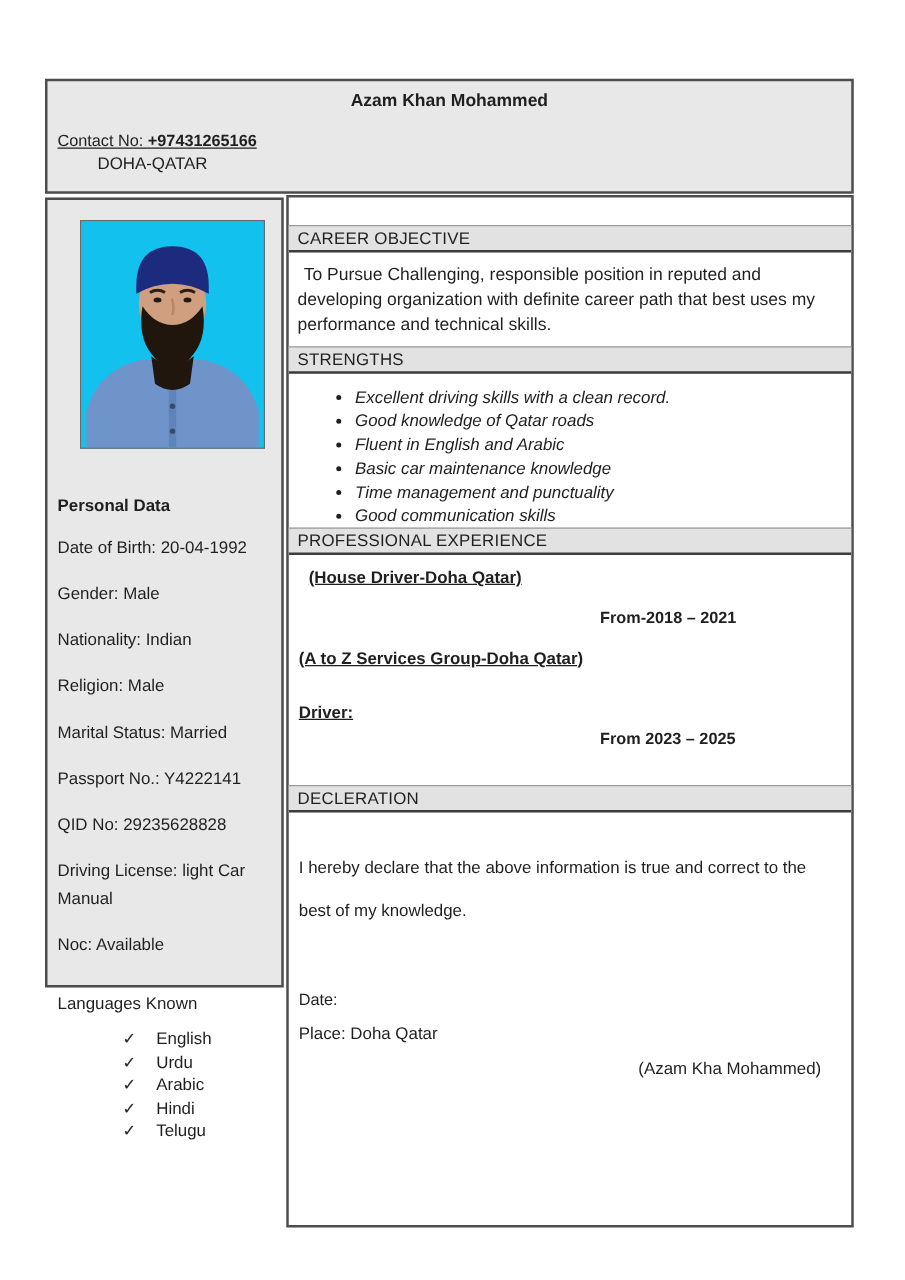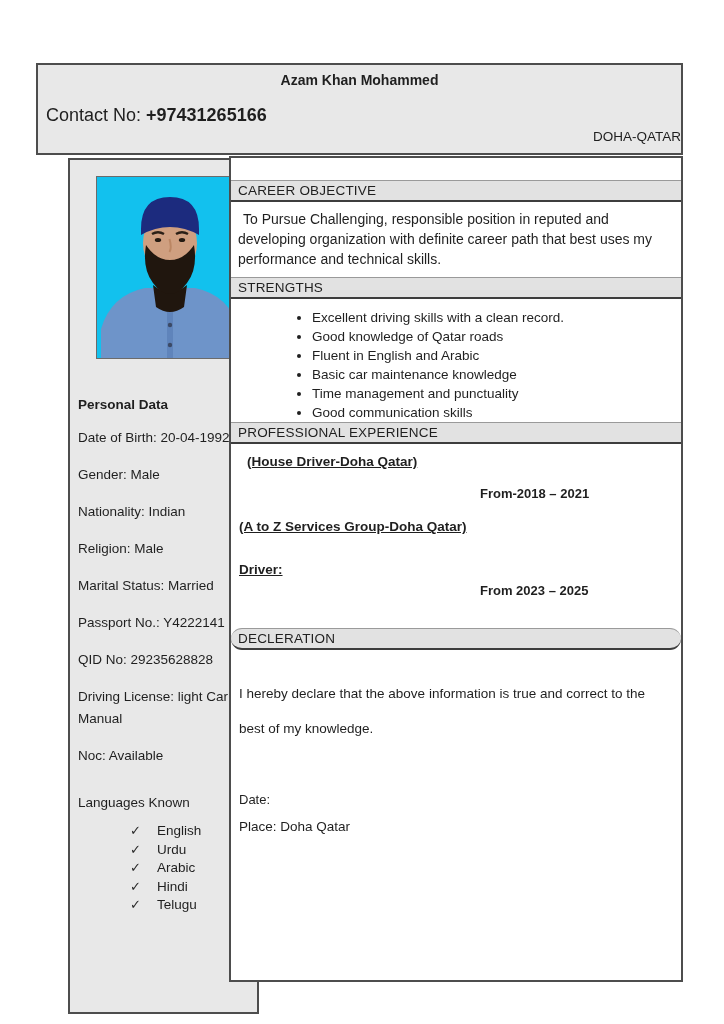--- a/index.html
+++ b/index.html
@@ -25,38 +25,37 @@
     background: var(--panel-bg, #e8e8e8);
     border: 2px solid var(--border, #4d4d4d);
   }
   .name {
     text-align: center;
     font-weight: bold;
     font-size: 14px;
     padding-top: 7px;
   }
   .contact-line {
-    font-size: 18px;
+    font-size: 13px;
     margin: 17px 4px 0 8px;
+    text-decoration: underline;
   }
   .contact-line b { font-weight: bold; }
   .location {
     font-size: 13.5px;
     margin: 3px 0 0 40px;
-    text-align: right;
   }
 
   
   .sidebar {
     position: absolute;
     left: 36px; top: 158px;
-    width: 191px; height: 856px;
+    width: 191px; height: 632px;
     background: var(--panel-bg, #e8e8e8);
     border: 2px solid var(--border, #4d4d4d);
-    margin-left: 32px;
   }
   .photo {
     width: 148px; height: 183px;
     margin: 16px 0 0 26px;
     border: 1px solid #6b6b6b;
     background: var(--photo-bg, #12c1ee);
   }
   .photo svg { display: block; width: 100%; height: 100%; }
   .pd-title {
     font-weight: bold;
@@ -106,43 +105,44 @@
   }
   .bar-first { margin-top: 22px; }
   .objective {
     font-size: 14px;
     line-height: 20px;
     margin: 7px 12px 8px 7px;
     text-indent: 5px;
   }
   ul.strengths {
     margin: 9px 0 0 0;
-    padding-left: 81px;
+    padding-left: 53px;
     list-style: disc;
+    font-style: italic;
   }
   ul.strengths li {
     font-size: 13.5px;
     line-height: 19px;
   }
   .exp { padding: 6px 8px; }
   .exp-title {
     font-size: 13.5px;
     font-weight: bold;
     text-decoration: underline;
   }
   .exp-title.first { padding-left: 8px; margin-top: 4px; }
   .exp-title.second { margin-top: 18px; }
   .exp-role { margin-top: 28px; }
   .exp-period {
     font-size: 13px;
     font-weight: bold;
     margin: 17px 0 0 241px;
   }
   .exp-period.p2 { margin-top: 6px; }
-  .bar-decl { margin-top: 24px; border-radius: 11px; }
+  .bar-decl { margin-top: 24px; }
   .decl { padding: 0 10px 0 8px; }
   .decl-text {
     font-size: 13.5px;
     line-height: 35px;
     margin-top: 26px;
   }
   .decl-date { font-size: 13px; margin-top: 46px; }
   .decl-place { font-size: 13.5px; margin-top: 12px; }
   .signature {
     font-size: 13.5px;
@@ -271,16 +271,17 @@
       <div class="exp-title second">(A to Z Services Group-Doha Qatar)</div>
       <div class="exp-title exp-role">Driver:</div>
       <div class="exp-period p2">From 2023 – 2025</div>
     </div>
 
     <div class="bar bar-decl">DECLERATION</div>
     <div class="decl">
       <p class="decl-text">I hereby declare that the above information is true and correct to the best of my knowledge.</p>
       <div class="decl-date">Date:</div>
       <div class="decl-place">Place: Doha Qatar</div>
+      <div class="signature">(Azam Kha Mohammed)</div>
     </div>
 
   </main>
 </div>
 
 </body></html>

